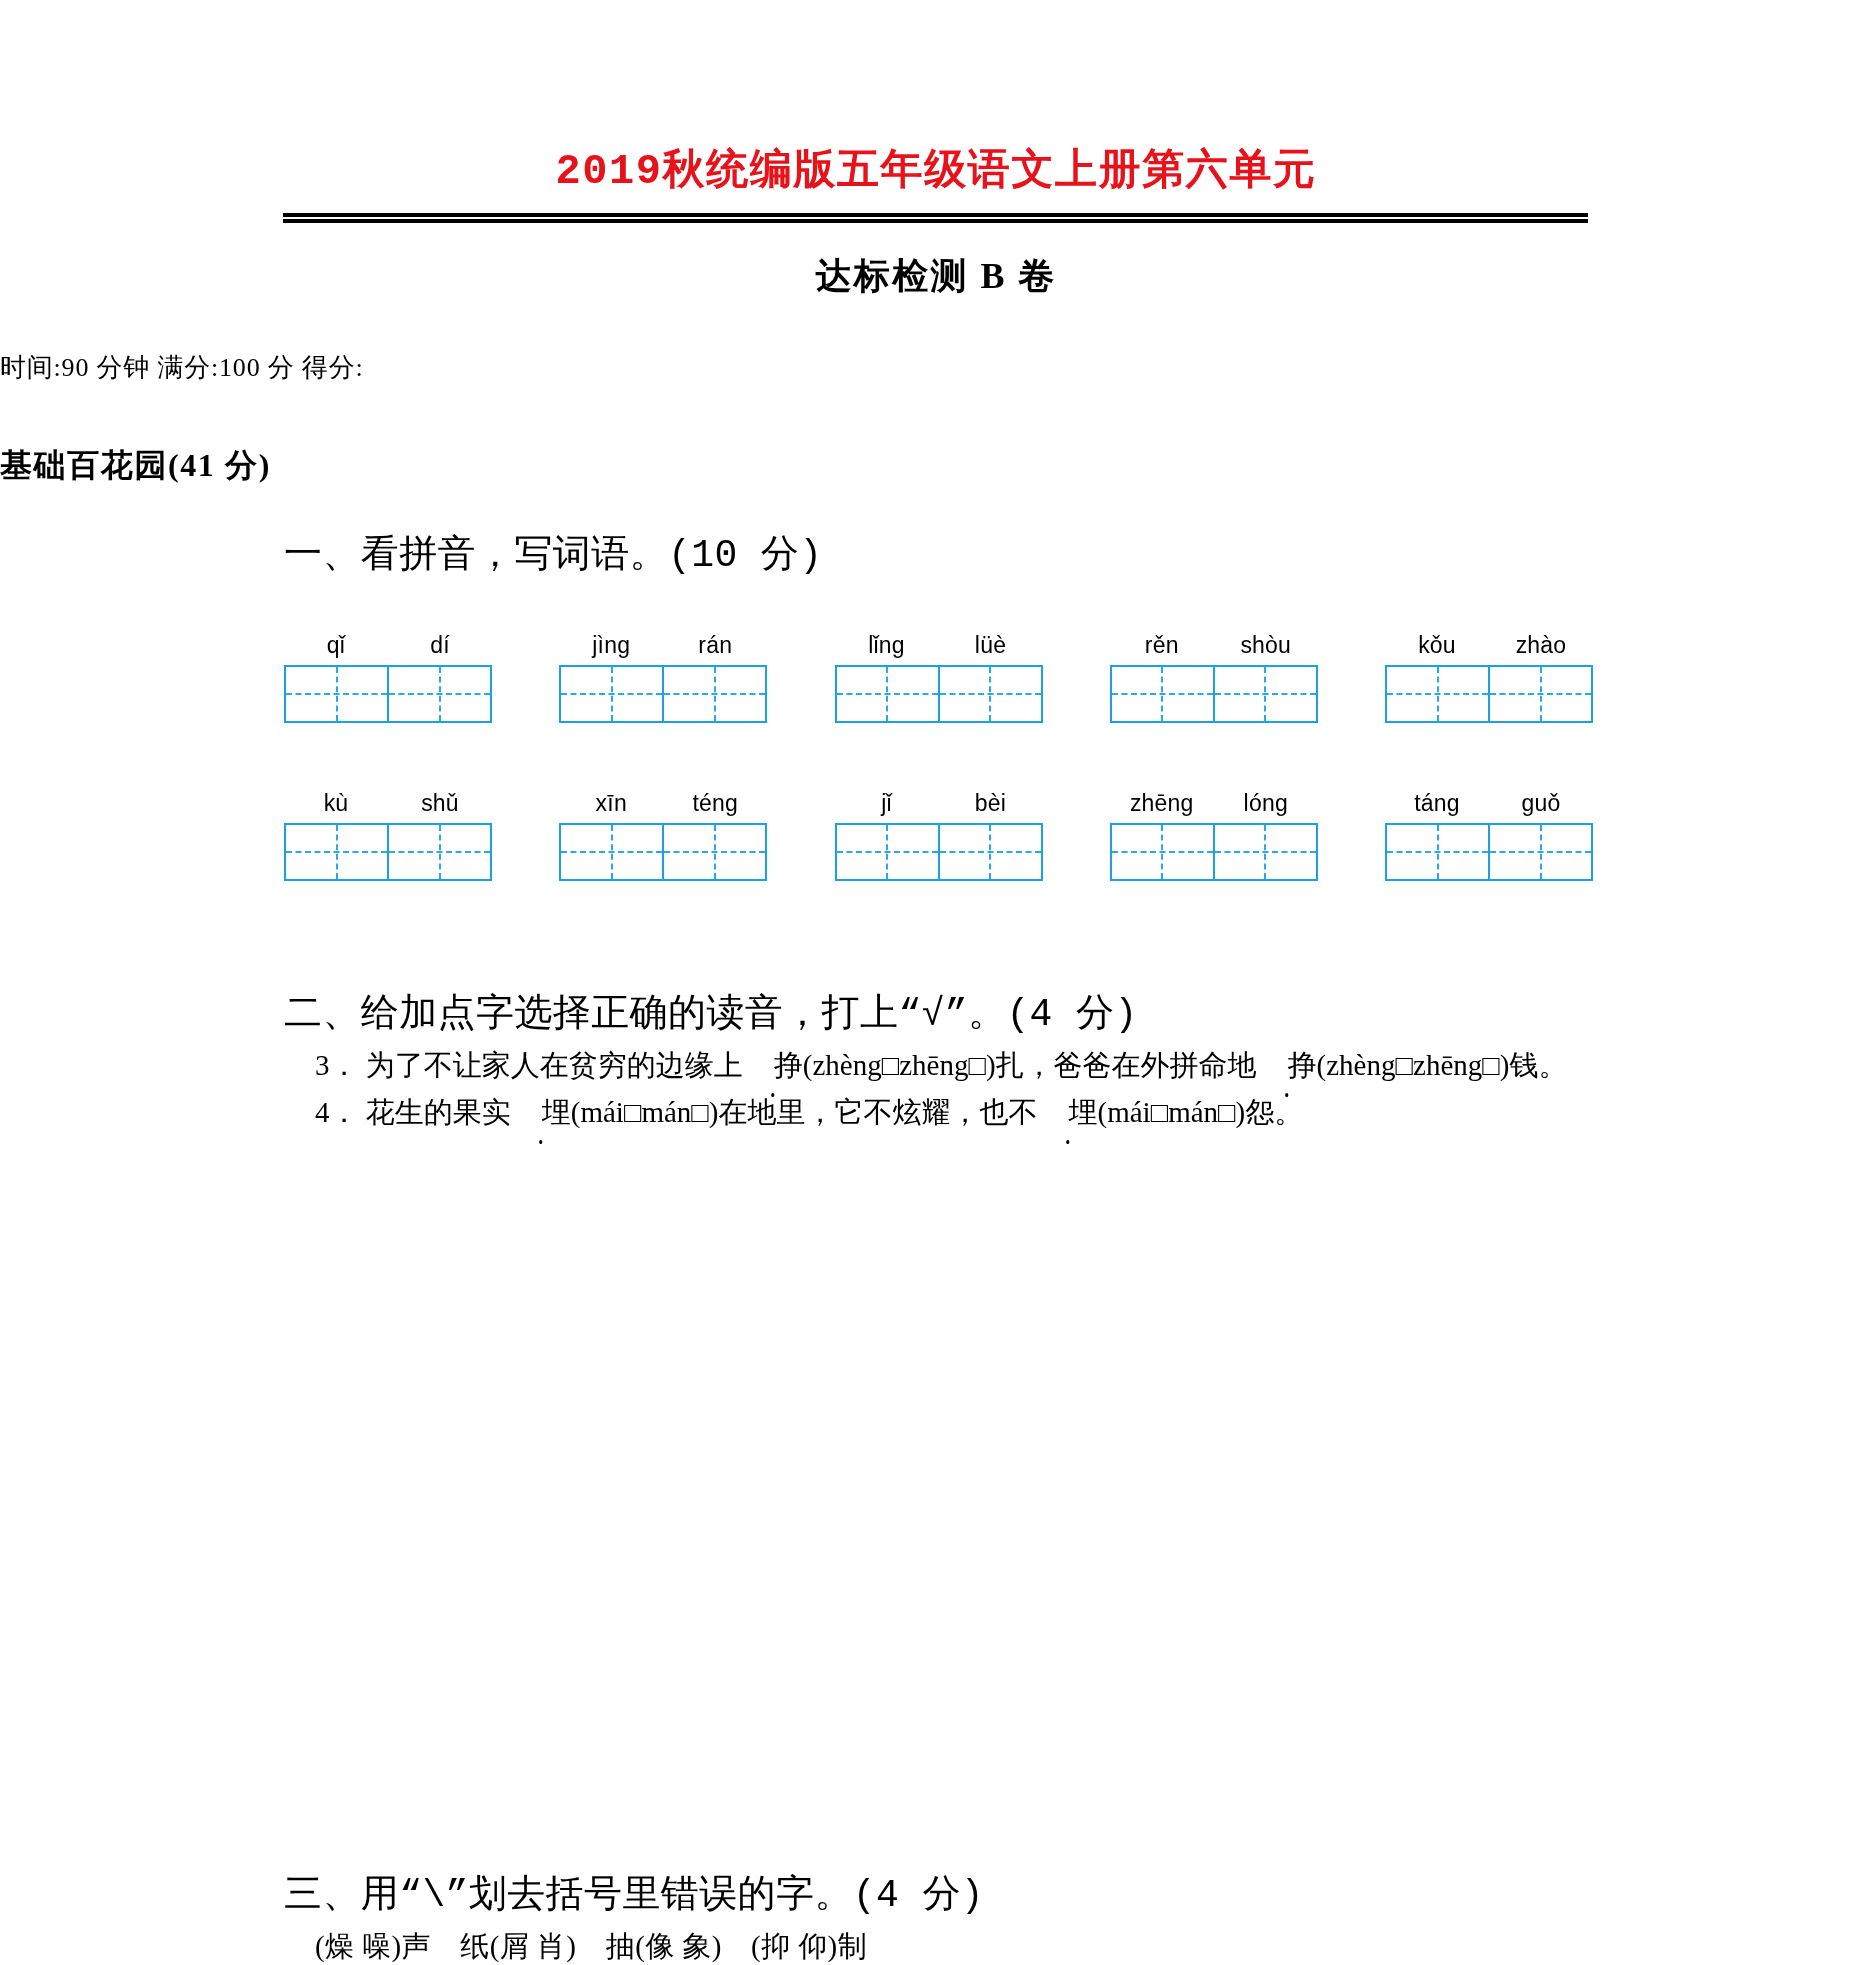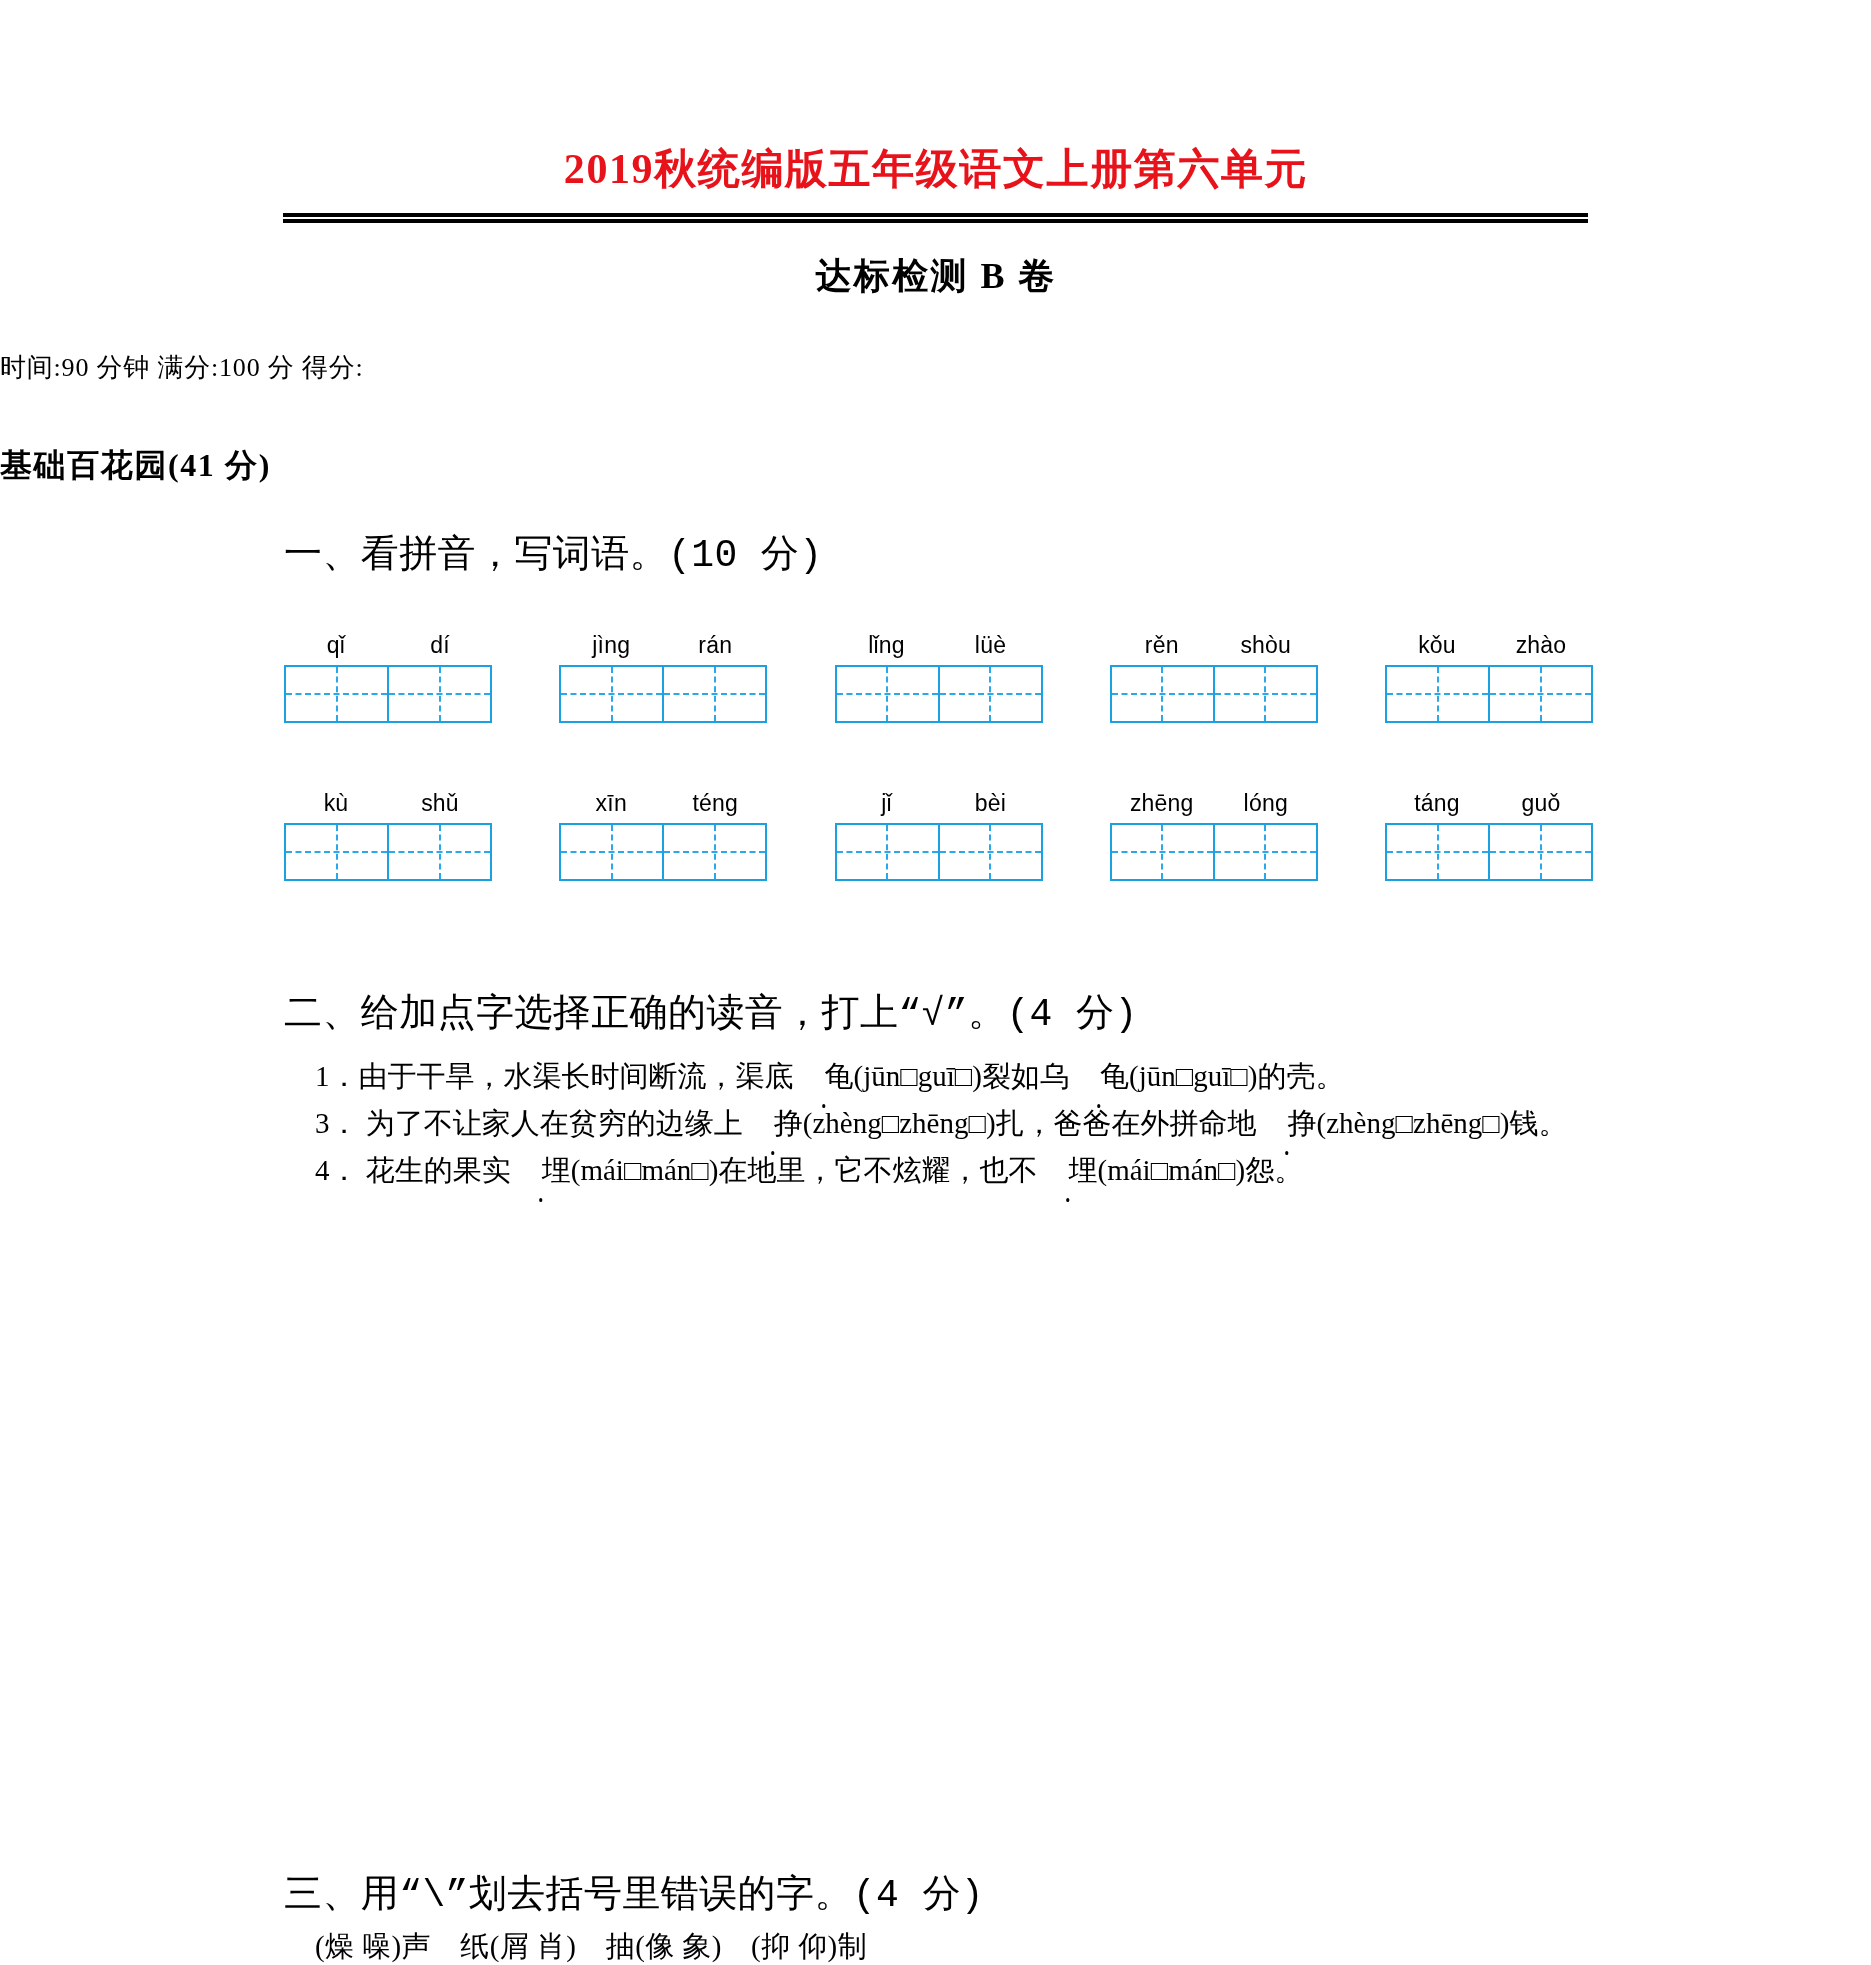--- a/index.html
+++ b/index.html
@@ -24,21 +24,21 @@
   .doc-title {
     position: absolute;
     top: 141px;
     left: 0;
     width: 100%;
     text-align: center;
     font-size: 42px;
     font-weight: bold;
     color: #e8121a;
     letter-spacing: 1.6px;
-    font-family: Liberation Serif, serif;
+    font-family: Liberation Mono, monospace;
   }
   .rule-double {
     position: absolute;
     left: 283px;
     width: 1305px;
     top: 213px;
     height: 10.2px;
     border-top: 4.3px solid #000;
     border-bottom: 4.3px solid #000;
     box-sizing: border-box;
@@ -295,23 +295,20 @@
         <div class="tzg">
           <div class="tzg-cell"></div>
           <div class="tzg-cell"></div>
         </div>
       </div>
     </div>
   </div>
 
   <div class="content" style="top:990px;">
     <p class="q-head">二、给加点字选择正确的读音，打上“√”。(4 分)</p>
-    <p class="q-body" style="margin-top:13.4px;">
-      <span>1．</span><span>由于干旱，水渠长时间断流，渠底</span><span class="dot">龟</span><span>(jūn□guī□)裂如乌</span><span class="dot">龟</span><span>(jūn□guī□)的壳。</span>
-    </p>
     <p class="q-body">
       <span>3．</span><span> 为了不让家人在贫穷的边缘上</span><span class="dot">挣</span><span>(zhèng□zhēng□)扎，爸爸在外拼命地</span><span class="dot">挣</span><span>(zhèng□zhēng□)钱。</span>
     </p>
     <p class="q-body">
       <span>4．</span><span> 花生的果实</span><span class="dot">埋</span><span>(mái□mán□)在地里，它不炫耀，也不</span><span class="dot">埋</span><span>(mái□mán□)怨。</span>
     </p>
   </div>
 
   <div class="content" style="top:1871px;">
     <p class="q-head">三、用“\”划去括号里错误的字。(4 分)</p>

